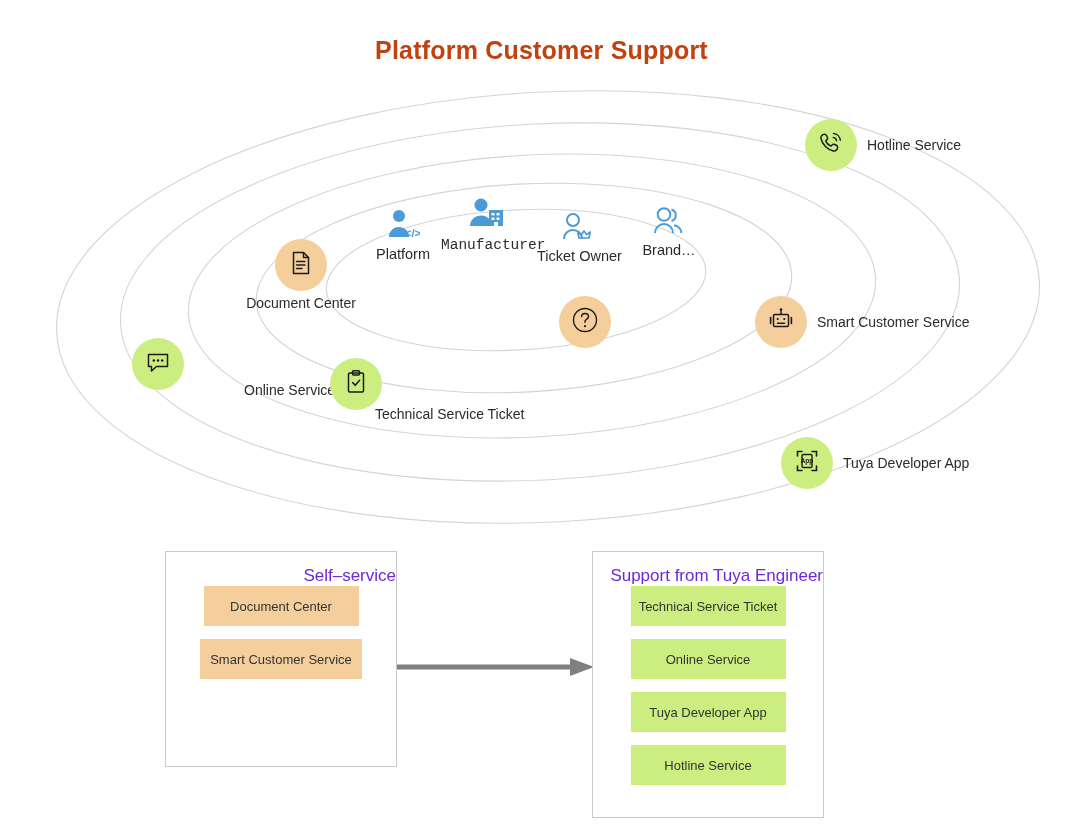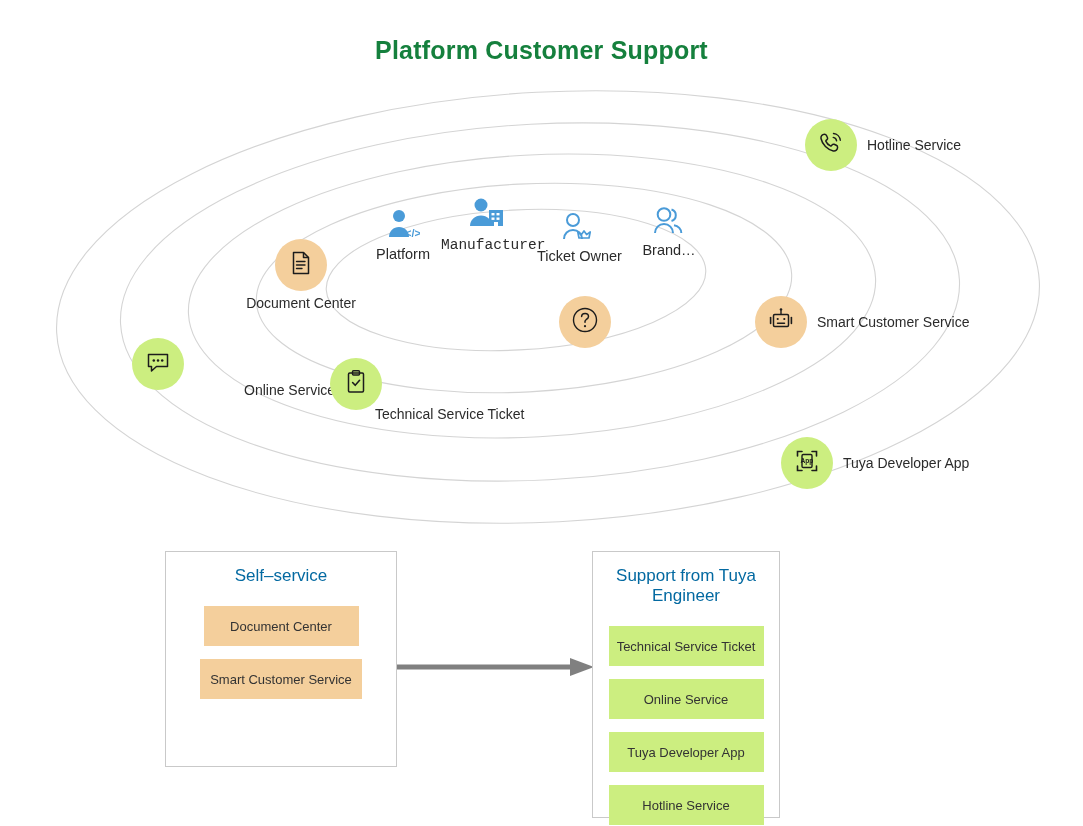--- a/index.html
+++ b/index.html
@@ -19,21 +19,21 @@
 
   
   #page-title {
     position: absolute;
     top: 36px;
     left: 0;
     width: 1083px;
     text-align: center;
     font-size: 25px;
     font-weight: bold;
-    color: #15803d;
+    color: #c2410c;
     letter-spacing: 0.2px;
   }
 
   
   #orbit-svg {
     position: absolute;
     left: 0;
     top: 80px;
     width: 1083px;
     height: 470px;
@@ -86,25 +86,25 @@
   .badge.label-below { display: block; }
 
   
   .panel {
     position: absolute;
     background: #ffffff;
     border: 1px solid #c9c9c9;
     box-sizing: border-box;
   }
   .panel-title {
-    text-align: center;
+    text-align: right;
     font-size: 17px;
-    color: #0369a1;
+    color: #6d28d9;
     margin-top: 14px;
-    margin-bottom: 20px;
+    margin-bottom: 0;
   }
   .panel-items {
     display: flex;
     flex-direction: column;
     align-items: center;
     gap: 13px;
   }
   .panel-item {
     display: flex;
     align-items: center;
@@ -112,21 +112,21 @@
     font-size: 13px;
     color: #333333;
     height: 40px;
     box-sizing: border-box;
     white-space: nowrap;
   }
   #panel-self-service { left: 165px; top: 551px; width: 232px; height: 216px; }
   #panel-self-service .panel-item { width: 155px; background: #f4cf9c; }
   #panel-self-service .panel-item.wide { width: 155px; }
 
-  #panel-engineer { left: 592px; top: 551px; width: 188px; height: 267px; }
+  #panel-engineer { left: 592px; top: 551px; width: 232px; height: 267px; }
   #panel-engineer .panel-item { width: 155px; background: #ccee80; }
 
   
   #flow-arrow {
     position: absolute;
     left: 394px;
     top: 655px;
     width: 200px;
     height: 24px;
   }

